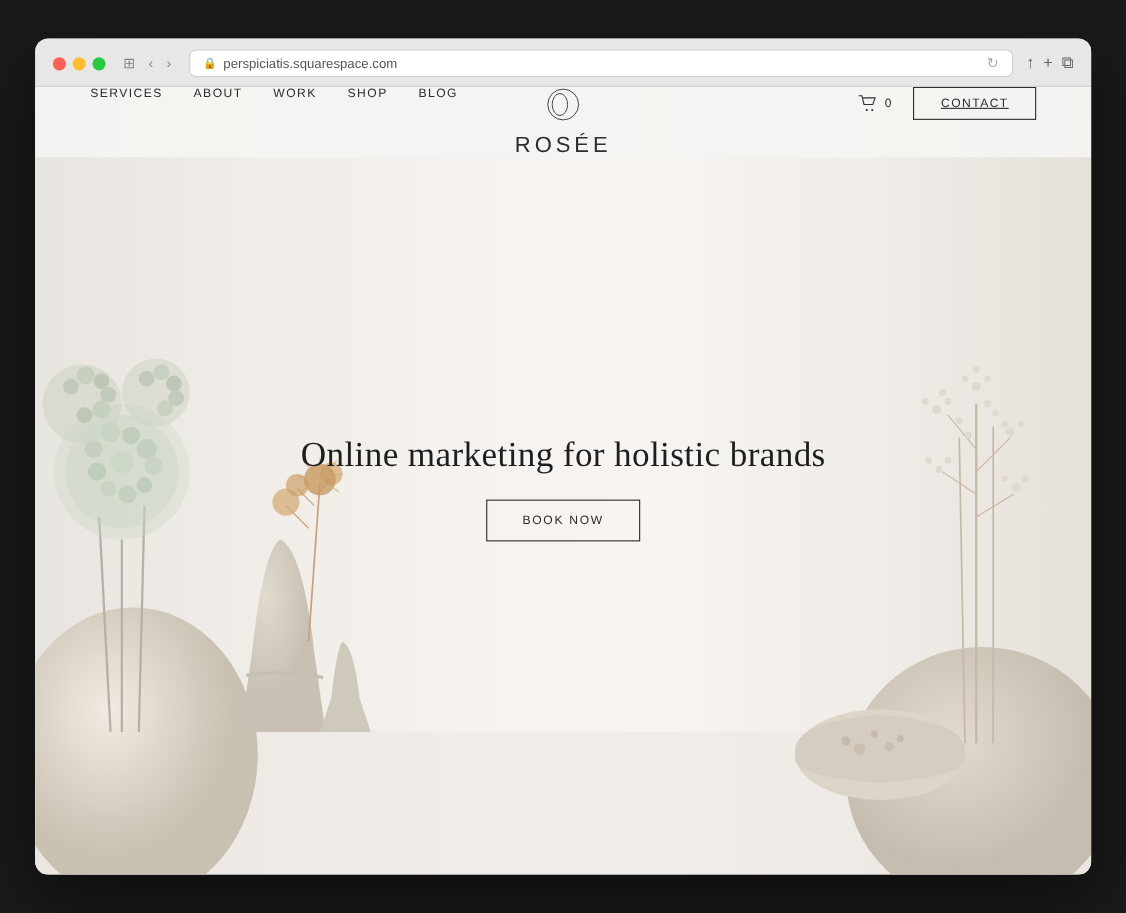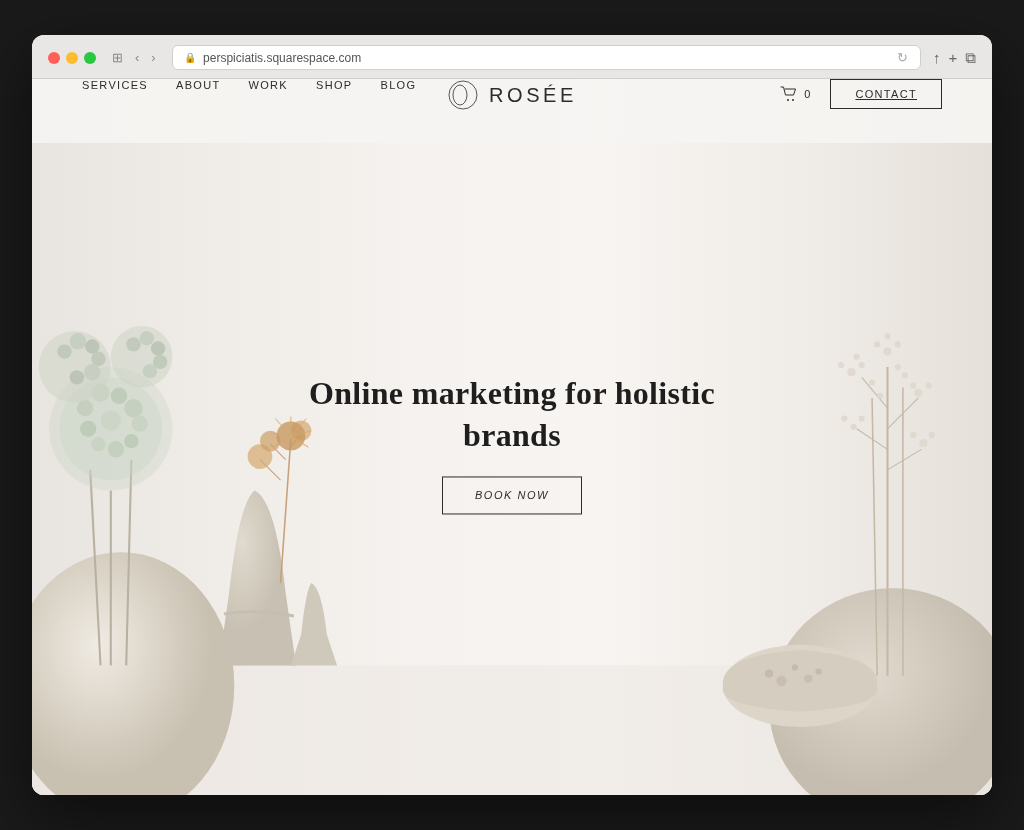--- a/index.html
+++ b/index.html
@@ -131,20 +131,21 @@
       text-transform: uppercase;
     }
 
     .nav-logo {
       display: flex;
       align-items: center;
       gap: 10px;
       position: absolute;
       left: 50%;
       transform: translateX(-50%);
+      flex-direction: column;
     }
 
     .logo-circle {
       width: 32px;
       height: 32px;
     }
 
     .logo-text {
       font-size: 20px;
       letter-spacing: 0.18em;
@@ -219,21 +220,21 @@
       font-size: 11px;
       letter-spacing: 0.2em;
       color: #c4856a;
       text-transform: uppercase;
       margin-bottom: 16px;
       font-weight: 400;
     }
 
     .hero-heading {
       font-size: 32px;
-      font-weight: 700;
+      font-weight: 400;
       color: #1e1e1e;
       line-height: 1.3;
       margin-bottom: 20px;
       font-family: Georgia, 'Times New Roman', serif;
       letter-spacing: 0.01em;
     }
 
     .hero-subtext {
       font-size: 13.5px;
       color: #666;
@@ -246,21 +247,20 @@
       display: inline-block;
       border: 1.5px solid #2c2c2c;
       padding: 12px 32px;
       font-size: 11px;
       letter-spacing: 0.14em;
       color: #2c2c2c;
       cursor: pointer;
       text-transform: uppercase;
       background: transparent;
       font-weight: 500;
-      font-style: italic;
     }
 
     
     .scene-svg {
       position: absolute;
       inset: 0;
       width: 100%;
       height: 100%;
       pointer-events: none;
     }

